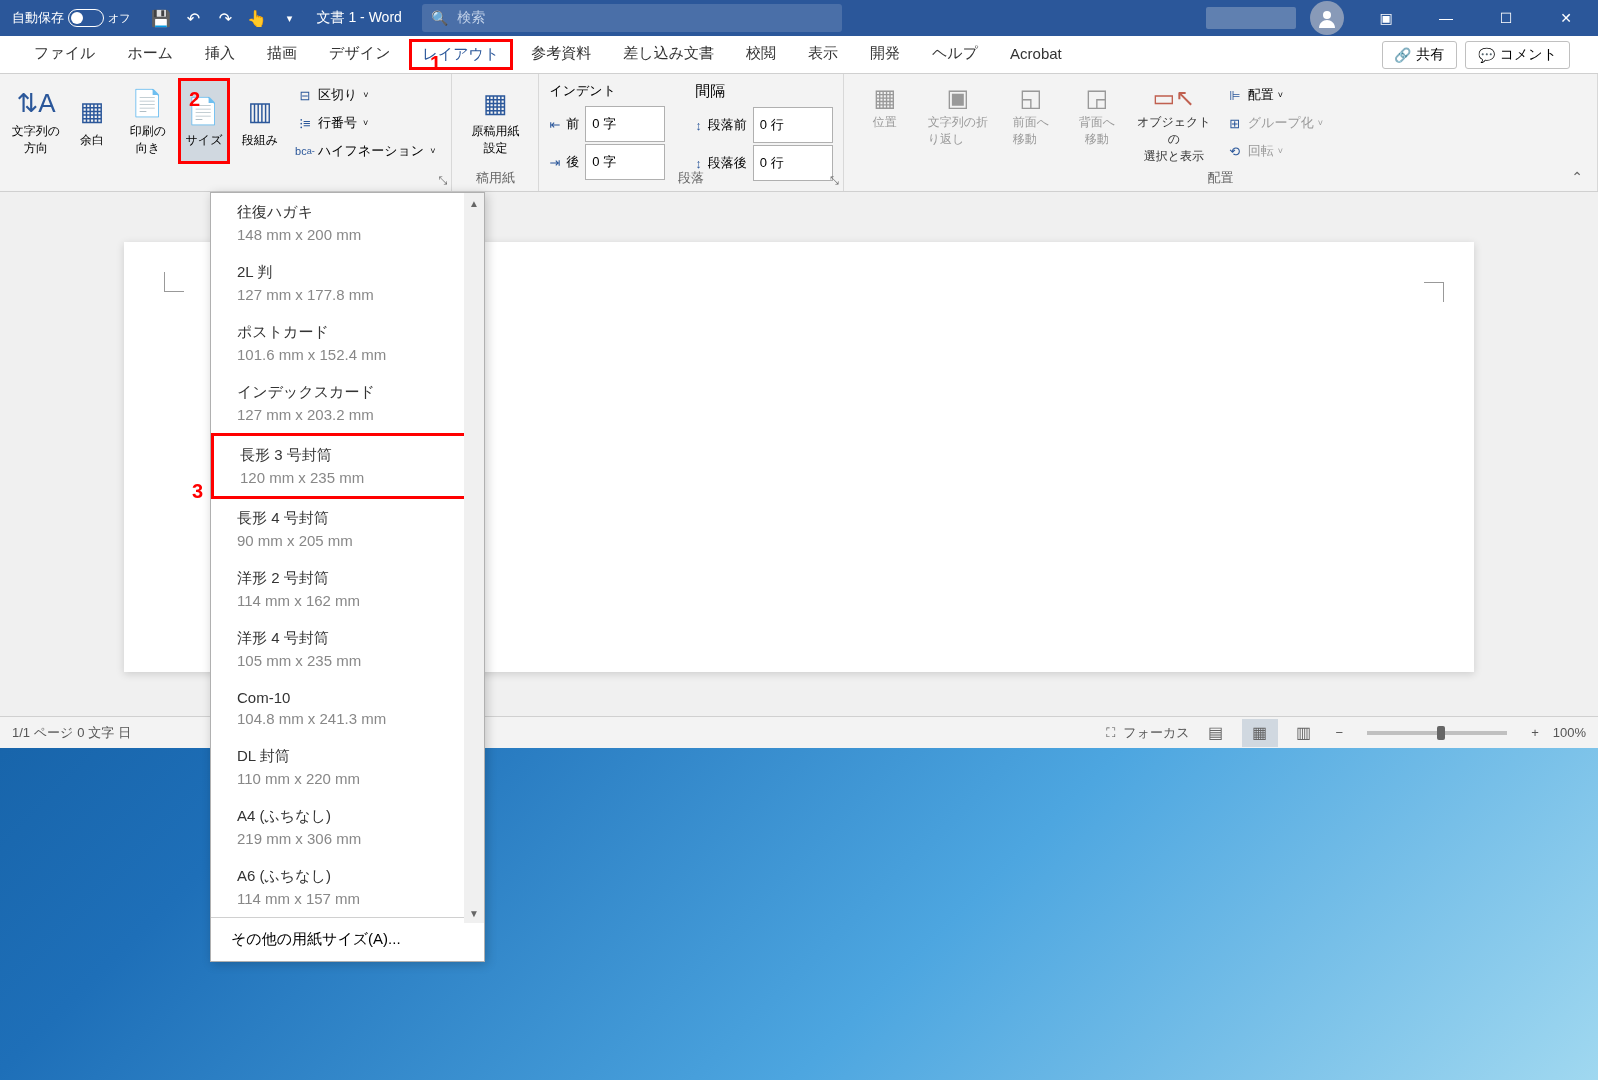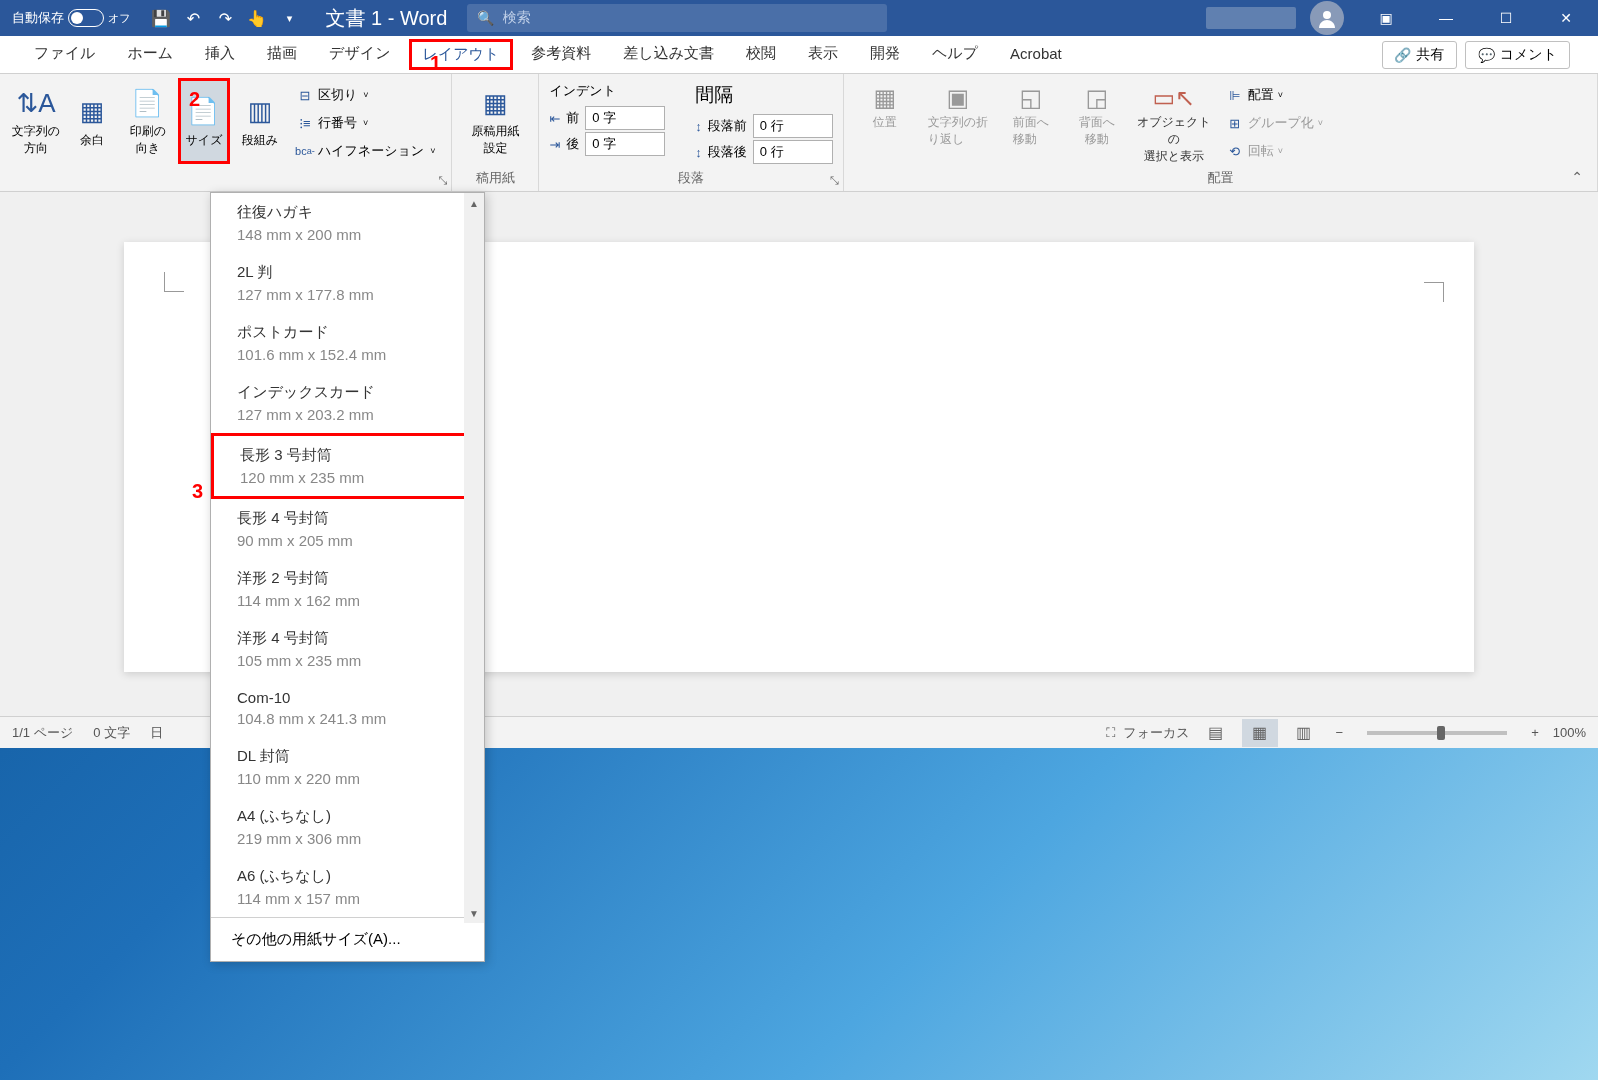--- a/index.html
+++ b/index.html
@@ -3,21 +3,21 @@
 <meta charset="utf-8">
 <style>
 *{margin:0;padding:0;box-sizing:border-box;font-family:"Yu Gothic UI","Meiryo",sans-serif}
 body{width:1598px;height:1080px;background:linear-gradient(135deg,#0a4d8c 0%,#1e6fb8 40%,#4da6e0 70%,#a0d8f0 100%);overflow:hidden;position:relative}
 .titlebar{height:36px;background:#2b579a;display:flex;align-items:center;color:#fff;font-size:13px;padding:0 4px}
 .autosave{display:flex;align-items:center;gap:4px;padding:0 8px}
 .autosave-toggle{width:36px;height:18px;border:1px solid #fff;border-radius:9px;position:relative;display:flex;align-items:center}
 .autosave-toggle::before{content:"";width:12px;height:12px;background:#fff;border-radius:50%;position:absolute;left:2px}
 .qat{display:flex;align-items:center;gap:2px;margin-left:8px}
 .qat-btn{width:30px;height:30px;display:flex;align-items:center;justify-content:center;color:#fff;cursor:pointer;font-size:16px}
-.doc-title{margin-left:21px;font-size:20px}
+.doc-title{margin-left:12px;font-size:14px}
 .search-box{margin-left:20px;width:420px;height:28px;background:#4a6fa8;border-radius:3px;display:flex;align-items:center;padding:0 10px;color:#c0d0e8;font-size:14px}
 .title-right{margin-left:auto;display:flex;align-items:center;gap:4px}
 .user-box{width:90px;height:22px;background:#6080b0;border-radius:2px}
 .user-avatar{width:34px;height:34px;background:#889ab8;border-radius:50%;display:flex;align-items:center;justify-content:center;margin:0 10px}
 .win-btn{width:56px;height:36px;display:flex;align-items:center;justify-content:center;color:#fff;cursor:pointer;font-size:14px}
 .tabs{height:38px;background:#fff;border-bottom:1px solid #d0d0d0;display:flex;align-items:center;padding:0 20px;gap:4px}
 .tab{padding:6px 14px;font-size:15px;color:#333;cursor:pointer;border-bottom:3px solid transparent}
 .tab.active{border-bottom-color:#2b579a;color:#2b579a}
 .tab-right{margin-left:auto;display:flex;gap:8px;padding-right:8px}
 .share-btn{border:1px solid #c0c0c0;padding:4px 12px;font-size:14px;cursor:pointer;display:flex;align-items:center;gap:4px;border-radius:3px}
@@ -25,28 +25,28 @@
 .ribbon-group{border-right:1px solid #d8d8d8;padding:4px 10px 0;display:flex;flex-direction:column;position:relative}
 .ribbon-group-label{position:absolute;bottom:4px;left:0;right:0;text-align:center;font-size:13px;color:#666}
 .ribbon-row{display:flex;gap:4px}
 .big-btn{width:52px;height:86px;display:flex;flex-direction:column;align-items:center;justify-content:center;gap:2px;font-size:12px;cursor:pointer;border:1px solid transparent}
 .big-btn.highlight{border:3px solid #ff0000;background:#d0d8e0}
 .big-btn .icon{width:36px;height:36px;display:flex;align-items:center;justify-content:center;font-size:26px;color:#2b579a}
 .small-btn{display:flex;align-items:center;gap:4px;padding:2px 6px;font-size:13px;cursor:pointer;height:26px}
 .small-btn .si{width:18px;height:18px;display:flex;align-items:center;justify-content:center;color:#2b579a}
 .indent-group{display:flex;flex-direction:column;gap:2px;padding-top:4px}
 .indent-row{display:flex;align-items:center;gap:6px;font-size:13px}
-.spinner{width:80px;height:24px;border:1px solid #b0b0b0;background:#fff;display:flex;align-items:center;padding:0 6px;font-size:13px}
+.spinner{width:80px;height:36px;border:1px solid #b0b0b0;background:#fff;display:flex;align-items:center;padding:0 6px;font-size:13px}
 .arrange-btn{width:62px;display:flex;flex-direction:column;align-items:center;font-size:12px;color:#999;gap:2px;padding:6px 2px}
 .arrange-btn .icon{font-size:24px}
 .doc-area{position:absolute;top:192px;left:0;right:0;height:524px;background:#f0f0f0;display:flex;justify-content:center;padding-top:50px}
 .page{width:1350px;height:430px;background:#fff;box-shadow:0 2px 8px rgba(0,0,0,.15);position:relative}
 .page-corner{position:absolute;top:30px;left:40px;width:20px;height:20px;border-left:1px solid #999;border-bottom:1px solid #999}
 .page-corner-r{position:absolute;top:40px;right:30px;width:20px;height:20px;border-right:1px solid #999;border-top:1px solid #999}
-.statusbar{position:absolute;top:716px;left:0;right:0;height:32px;background:#f3f3f3;border-top:1px solid #d0d0d0;display:flex;align-items:center;padding:0 12px;font-size:13px;color:#555;gap:20px}
+.statusbar{position:absolute;top:716px;left:0;right:0;height:32px;background:#f3f3f3;border-top:1px solid #d0d0d0;display:flex;align-items:center;padding:0 12px;font-size:13px;color:#555;gap:4px}
 .status-right{margin-left:auto;display:flex;align-items:center;gap:8px}
 .view-btn{width:36px;height:28px;display:flex;align-items:center;justify-content:center;color:#666;font-size:16px}
 .view-btn.active{background:#d0d8e0}
 .zoom-slider{width:140px;height:4px;background:#c0c0c0;position:relative;margin:0 10px}
 .zoom-slider::before{content:"";position:absolute;left:50%;top:-5px;width:8px;height:14px;background:#666;border-radius:2px}
 .dropdown{position:absolute;top:192px;left:210px;width:275px;background:#fff;border:1px solid #b0b0b0;box-shadow:2px 2px 10px rgba(0,0,0,.2);z-index:100}
 .dropdown-scroll{position:absolute;right:0;top:0;bottom:38px;width:20px;background:#f0f0f0;display:flex;flex-direction:column;align-items:center}
 .scroll-arrow{width:20px;height:20px;display:flex;align-items:center;justify-content:center;font-size:10px;color:#666}
 .dd-item{padding:10px 26px;cursor:pointer}
 .dd-item.marked{border:3.5px solid #ff0000}
@@ -181,21 +181,21 @@
             <span>前</span>
             <input class="spinner" value="0 字" style="">
           </div>
         <div class="indent-row">
             <span style="color:#2b579a">⇥</span>
             <span>後</span>
             <input class="spinner" value="0 字" style="">
           </div>
       </div>
       <div class="indent-group">
-        <div style="font-size:19px;margin-bottom:4px">間隔</div>
+        <div style="font-size:15px;margin-bottom:4px">間隔</div>
         <div class="indent-row">
             <span style="color:#2b579a">↕</span>
             <span>段落前</span>
             <input class="spinner" value="0 行" style="">
           </div>
         <div class="indent-row">
             <span style="color:#2b579a">↕</span>
             <span>段落後</span>
             <input class="spinner" value="0 行" style="">
           </div>

